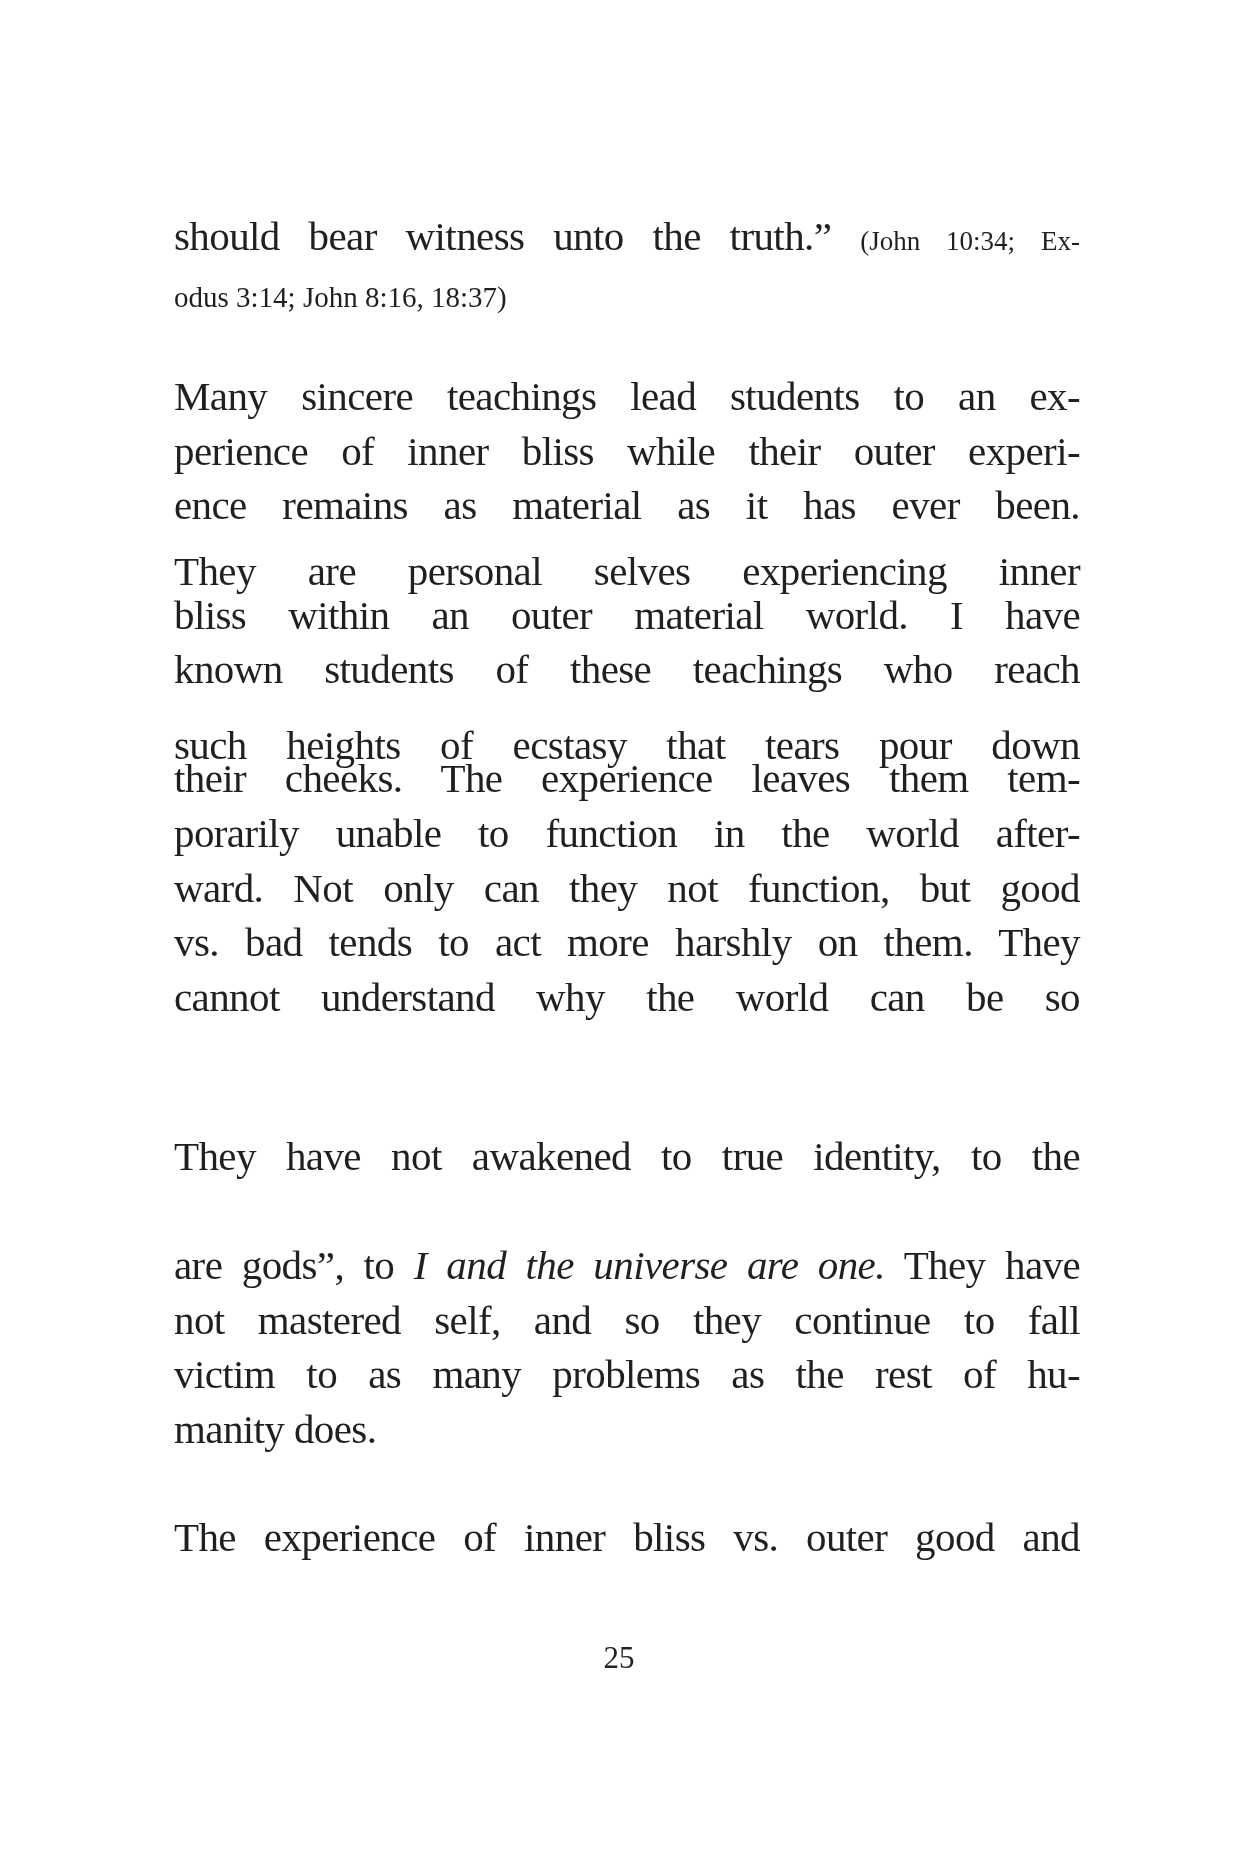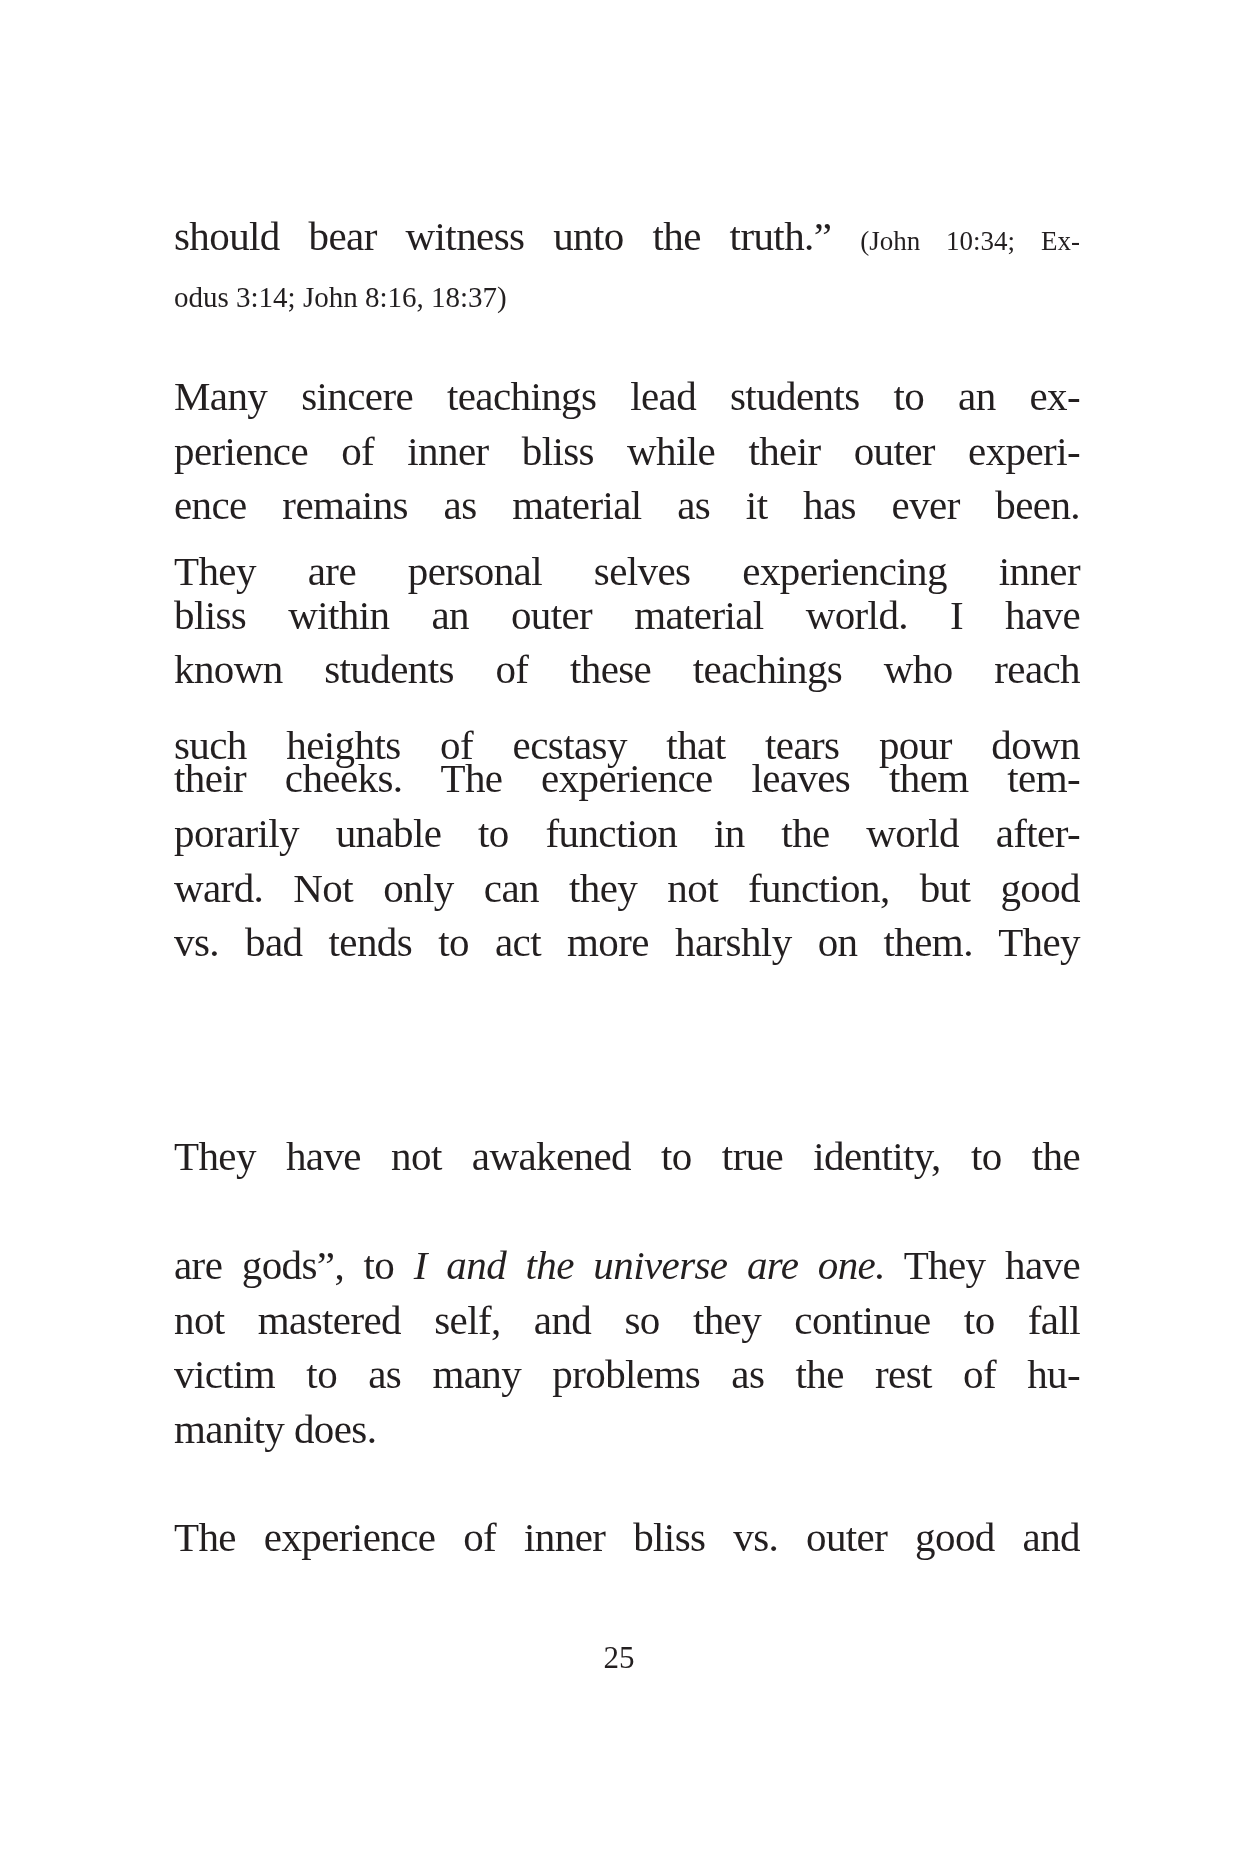--- a/index.html
+++ b/index.html
@@ -78,20 +78,21 @@
   <div class="line" style="top: 369px; white-space: nowrap; display: block; word-spacing: 0px;"><span>Many sincere teachings lead students to an ex-</span></div>
   <div class="line" style="top: 478px; white-space: nowrap; display: block; word-spacing: 0px;"><span>ence remains as material as it has ever been.</span></div>
   <div class="line" style="top: 533px; white-space: nowrap; display: block; word-spacing: 0px; margin-top: 11px;"><span>They are personal selves experiencing inner</span></div>
   <div class="line" style="top: 588px; white-space: nowrap; display: block; word-spacing: 0px;"><span>bliss within an outer material world. I have</span></div>
   <div class="line" style="top: 642px; white-space: nowrap; display: block; word-spacing: 0px;"><span>known students of these teachings who reach</span></div>
   <div class="line" style="top: 686px; white-space: nowrap; display: block; word-spacing: 0px; margin-top: 32px;"><span>such heights of ecstasy that tears pour down</span></div>
   <div class="line" style="top: 751px; white-space: nowrap; display: block; word-spacing: 0px;"><span>their cheeks. The experience leaves them tem-</span></div>
   <div class="line" style="top: 806px; white-space: nowrap; display: block; word-spacing: 0px;"><span>porarily unable to function in the world after-</span></div>
   <div class="line" style="top: 861px; white-space: nowrap; display: block; word-spacing: 0px;"><span>ward. Not only can they not function, but good</span></div>
   <div class="line" style="top: 915px; white-space: nowrap; display: block; word-spacing: 0px;"><span>vs. bad tends to act more harshly on them. They</span></div>
+  <div class="line" style="top: 970px; white-space: nowrap; display: block; word-spacing: 0px;"><span>cannot understand why the world can be so</span></div>
 
   <div class="line" style="top: 1129px; white-space: nowrap; display: block; word-spacing: 0px;"><span>They have not awakened to true identity, to the</span></div>
   <div class="line" style="top: 1238px; white-space: nowrap; display: block; word-spacing: 0.0015625px;">
     <span>are gods”, to </span><em>I and the universe are one.</em><span> They have</span>
   </div>
   <div class="line" style="top: 1293px; white-space: nowrap; display: block; word-spacing: 0px;"><span>not mastered self, and so they continue to fall</span></div>
   <div class="line" style="top: 1347px; white-space: nowrap; display: block; word-spacing: 0px;"><span>victim to as many problems as the rest of hu-</span></div>
   <div class="line last" style="top:1402px"><span>manity does.</span></div>
 
   <div class="line" style="top: 1510px; white-space: nowrap; display: block; word-spacing: 0px;"><span>The experience of inner bliss vs. outer good and</span></div>

